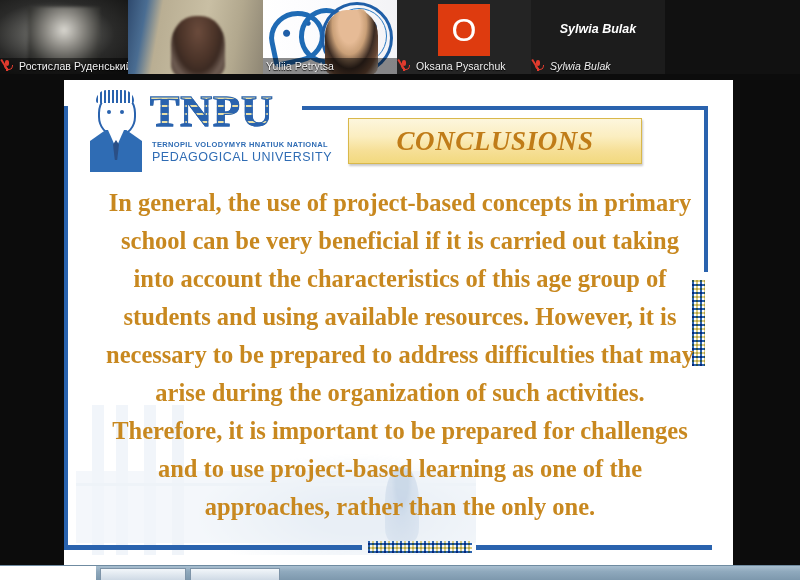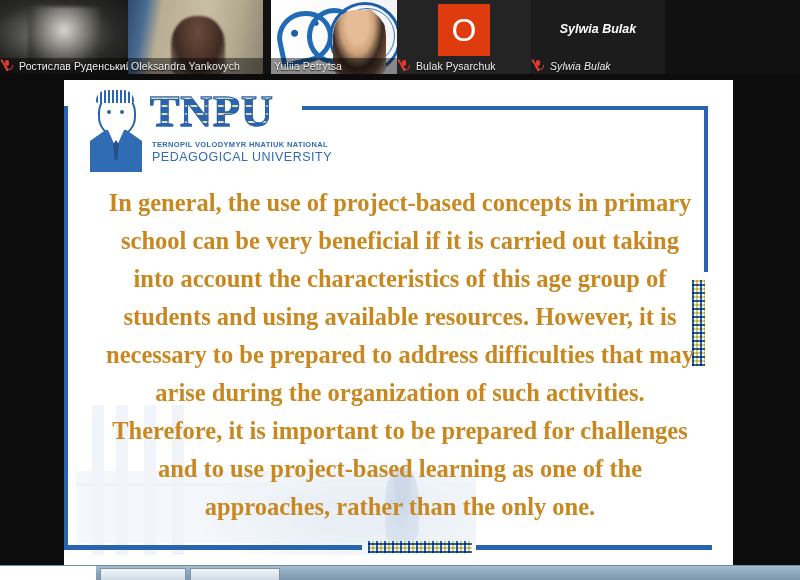--- a/index.html
+++ b/index.html
@@ -162,26 +162,23 @@
             <span class="arc"></span>
             <span class="stem"></span>
             <span class="slash"></span>
         </span>
         <span class="nm">Ростислав Руденський</span>
       </div>
     </div>
 
     <div class="tile" style="left:128px;width:135px;">
       <div class="bg t2bg"></div>
-      <div class="namebar dim">
-        <span class="nm">Oleksandra Yankovych</span>
-      </div>
-    </div>
-
-    <div class="tile speaking" style="left:263px;width:134px;margin-left:8px;">
+    </div>
+
+    <div class="tile speaking" style="left:263px;width:134px;">
       <div class="bg t3bg">
         <div class="t3logo">
           <span class="heartA"></span>
             <span class="heartB"></span>
         </div>
         <div class="ring"></div>
         <div class="ring2"></div>
         <div class="suit"></div>
         <div class="t3woman"></div>
       </div>
@@ -195,21 +192,21 @@
       <div class="avatar">
         <span>O</span>
       </div>
       <div class="namebar">
         <span class="micoff">
           <span class="cap"></span>
             <span class="arc"></span>
             <span class="stem"></span>
             <span class="slash"></span>
         </span>
-        <span class="nm">Bulak Pysarchuk</span>
+        <span class="nm">Oksana Pysarchuk</span>
       </div>
     </div>
 
     <div class="tile" style="left:531px;width:134px;font-style:italic;">
       <div class="bg t5bg"></div>
       <div class="bigname">Sylwia Bulak</div>
       <div class="namebar">
         <span class="micoff">
           <span class="cap"></span>
             <span class="arc"></span>
@@ -244,20 +241,23 @@
         <span class="lg-eye" style="left:30px;"></span>
         <span class="lg-body"></span>
         <span class="lg-collar"></span>
         <span class="lg-tie"></span>
       </div>
       <div class="lg-tnpu">TNPU</div>
       <div class="lg-sub1">TERNOPIL VOLODYMYR HNATIUK NATIONAL</div>
       <div class="lg-sub2">PEDAGOGICAL UNIVERSITY</div>
     </div>
 
+    <div class="title-box">
+      <span>CONCLUSIONS</span>
+    </div>
 
     <div class="body-text">In general, the use of project-based concepts in primary school can be very beneficial if it is carried out taking into account the characteristics of this age group of students and using available resources. However, it is necessary to be prepared to address difficulties that may arise during the organization of such activities. Therefore, it is important to be prepared for challenges and to use project-based learning as one of the approaches, rather than the only one.</div>
   </div>
 
   <div id="taskbar">
     <div class="tb-gap"></div>
     <div class="tb-btn" id="tb1"></div>
     <div class="tb-btn" id="tb2"></div>
   </div>
 

